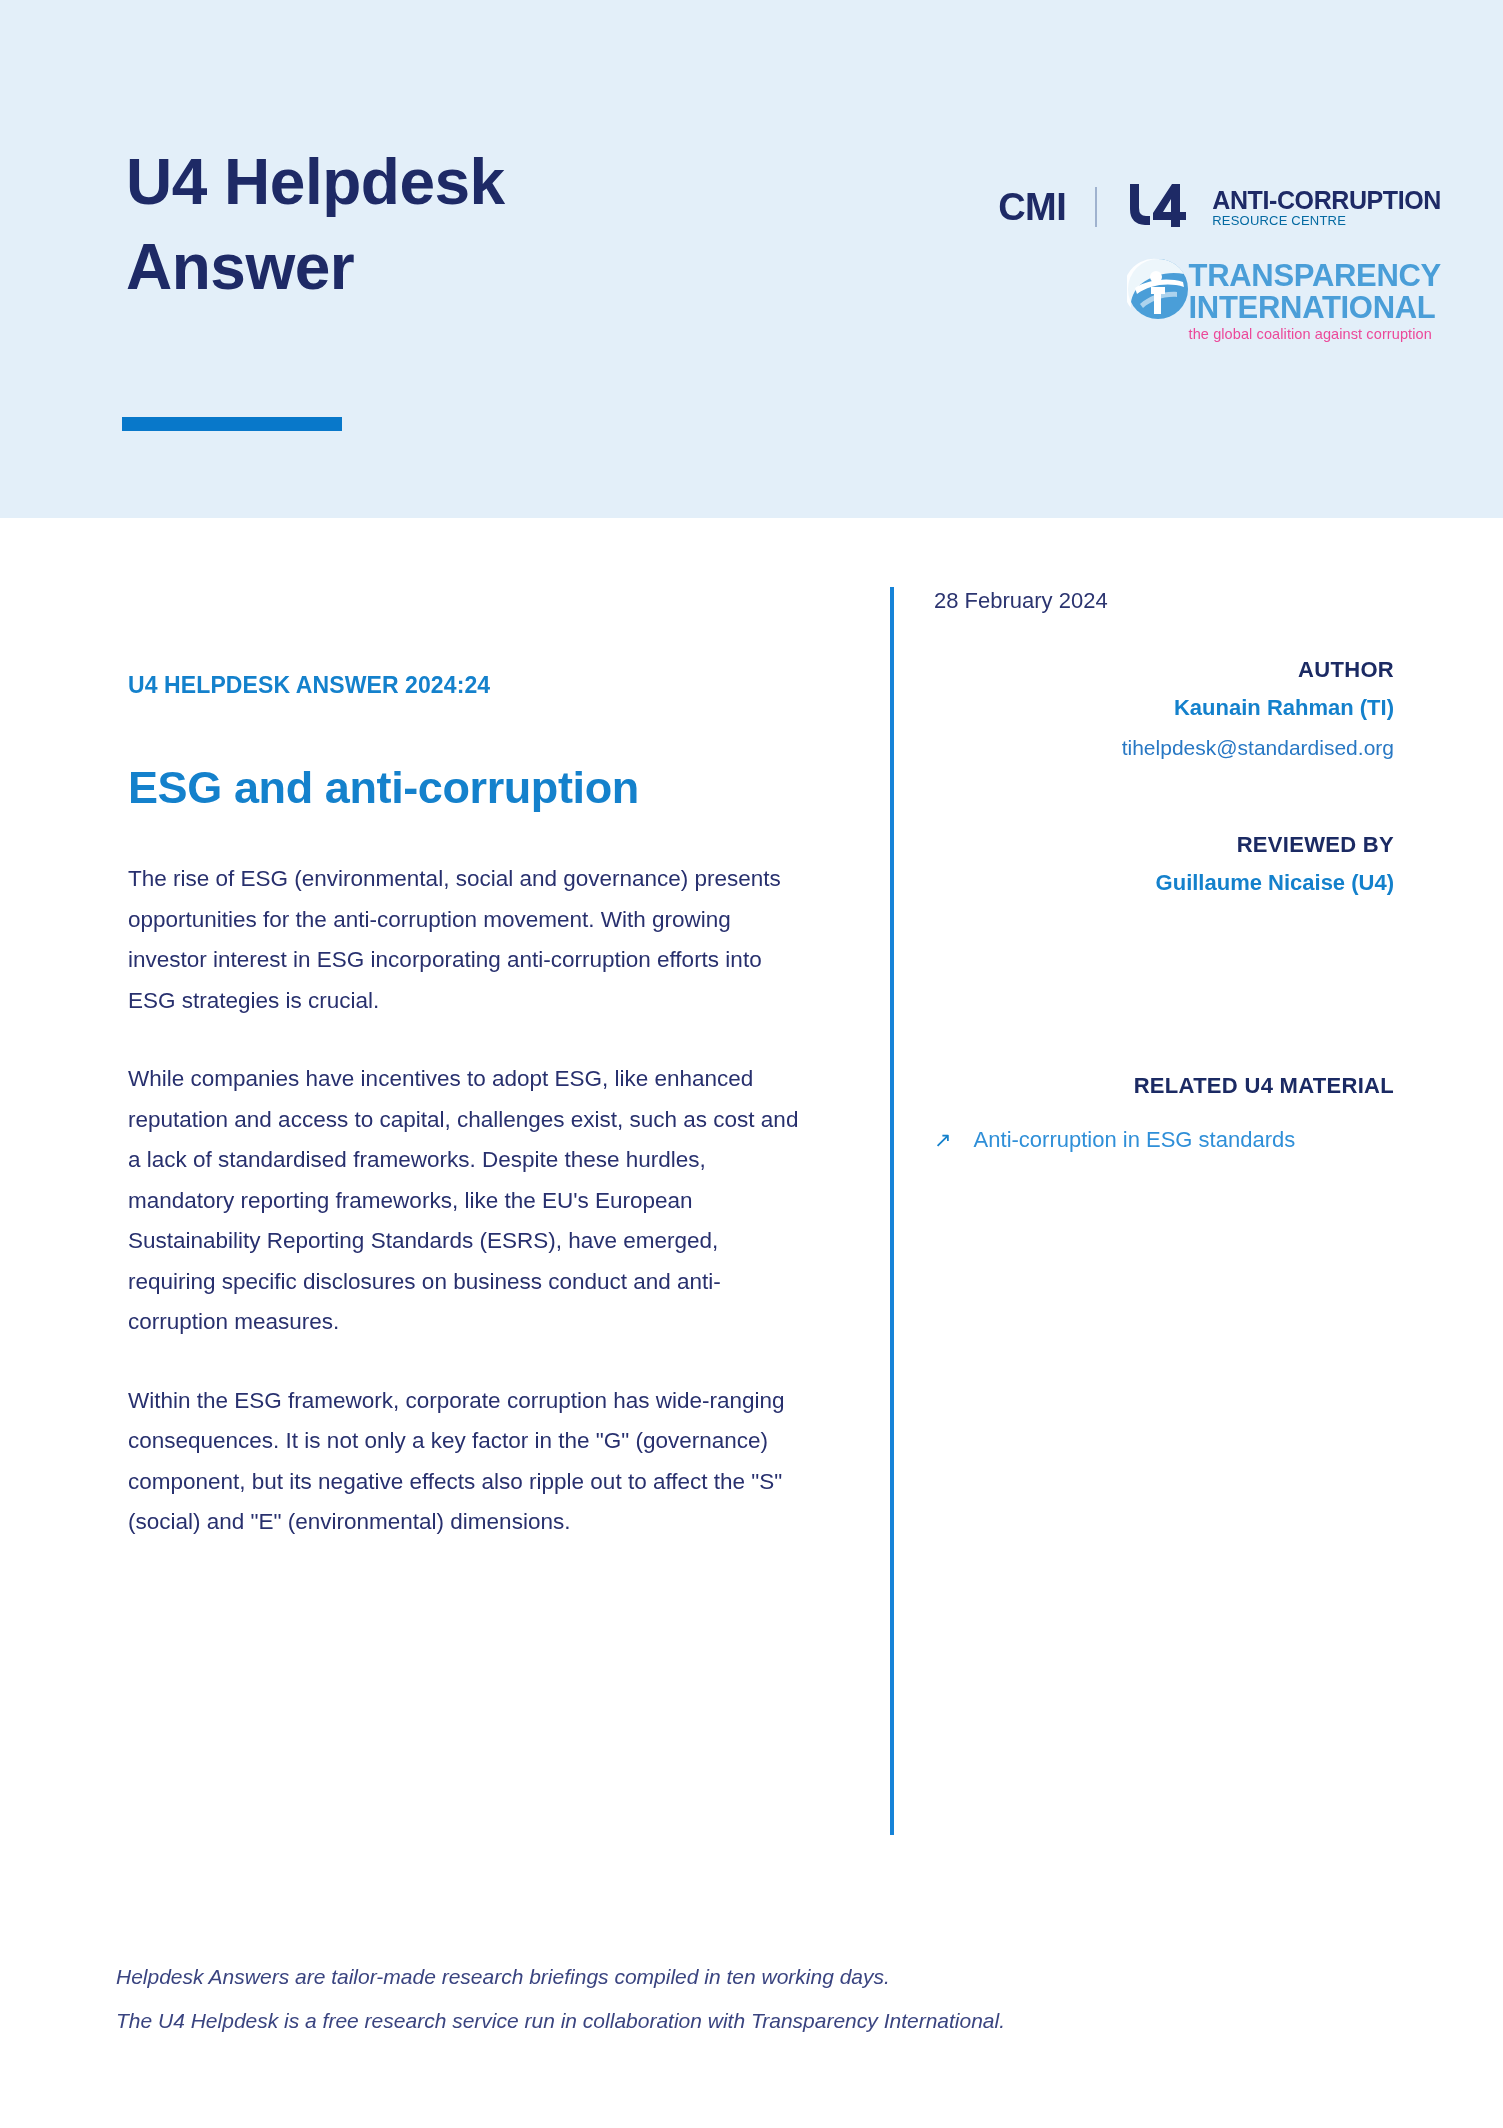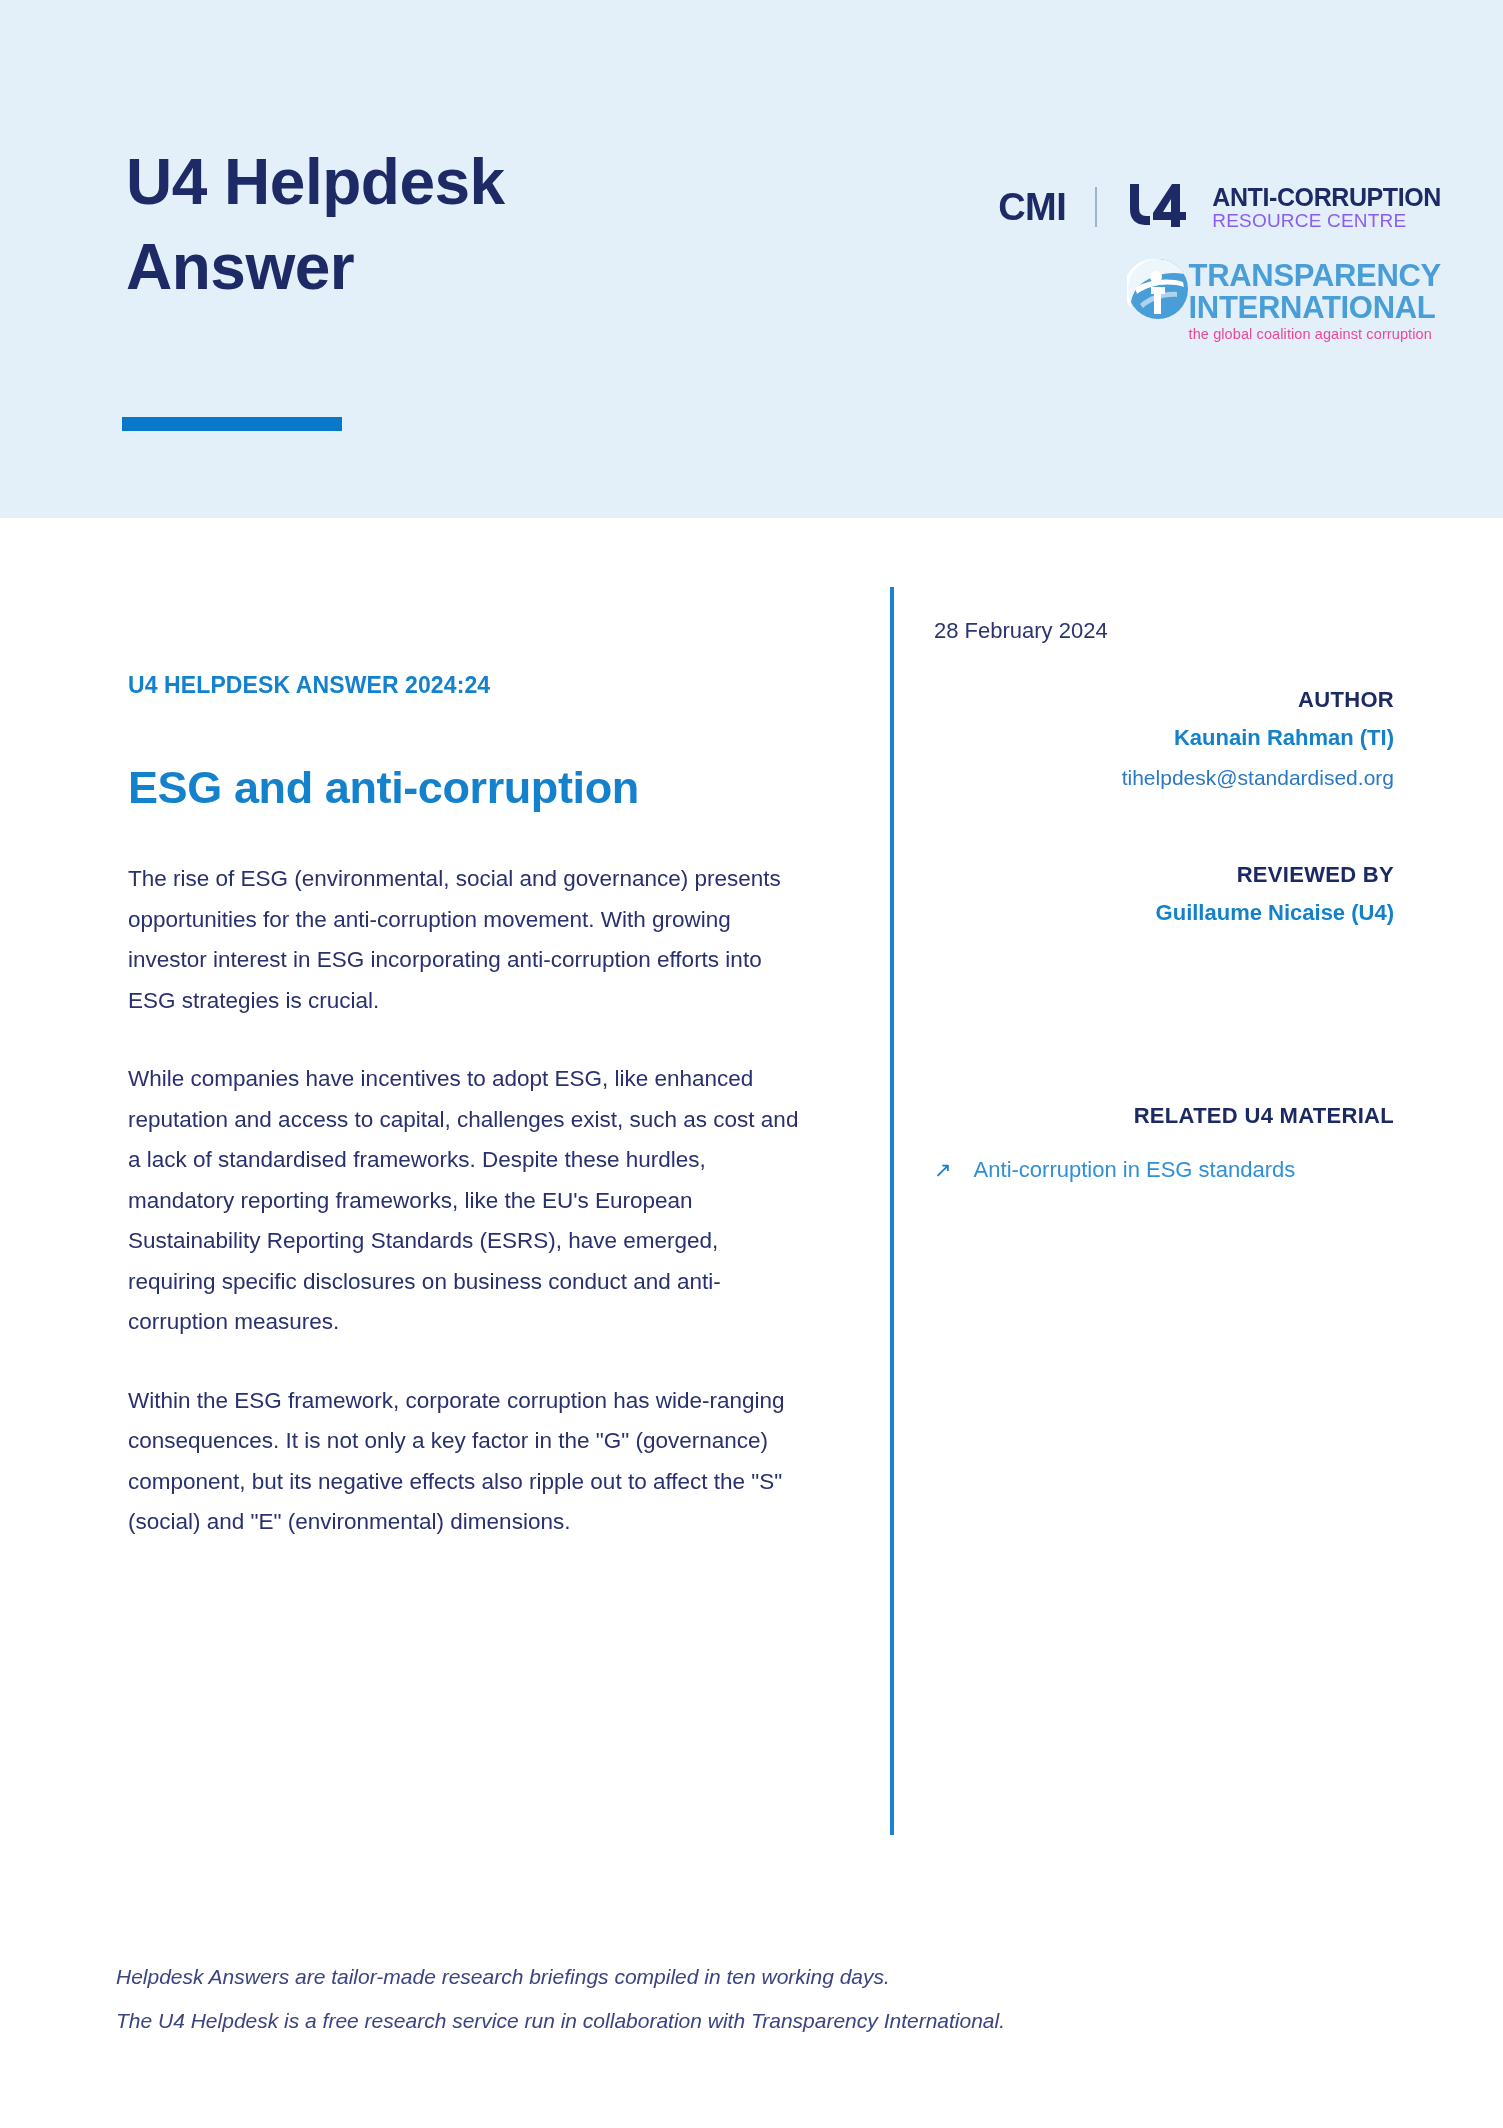--- a/index.html
+++ b/index.html
@@ -82,23 +82,23 @@
     line-height: 1;
   }
   .u4-text .l1 {
     font-size: 25px;
     font-weight: 700;
     color: #1e2a66;
     letter-spacing: -0.4px;
     display: block;
   }
   .u4-text .l2 {
-    font-size: 19px;
+    font-size: 13px;
     font-weight: 400;
-    color: #8b5cf6;
+    color: #0369a1;
     letter-spacing: 0.2px;
     display: block;
     margin-top: 1px;
   }
 
   
   .ti-lockup {
     display: flex;
     align-items: flex-start;
   }
@@ -159,21 +159,21 @@
     font-size: 22.5px;
     line-height: 1.8;
     color: #28306e;
     margin: 38px 0 0 0;
   }
   .body-par.first { margin-top: 46px; }
 
   .col-side {
     position: absolute;
     left: 934px;
-    top: 614px;
+    top: 584px;
     width: 460px;
   }
   .meta-date {
     font-size: 22px;
     color: #2b3470;
     margin: 0;
     line-height: 1.5;
   }
   .meta-block { margin-top: 36px; text-align: right; }
   .meta-block.spaced-lg { margin-top: 64px; }

